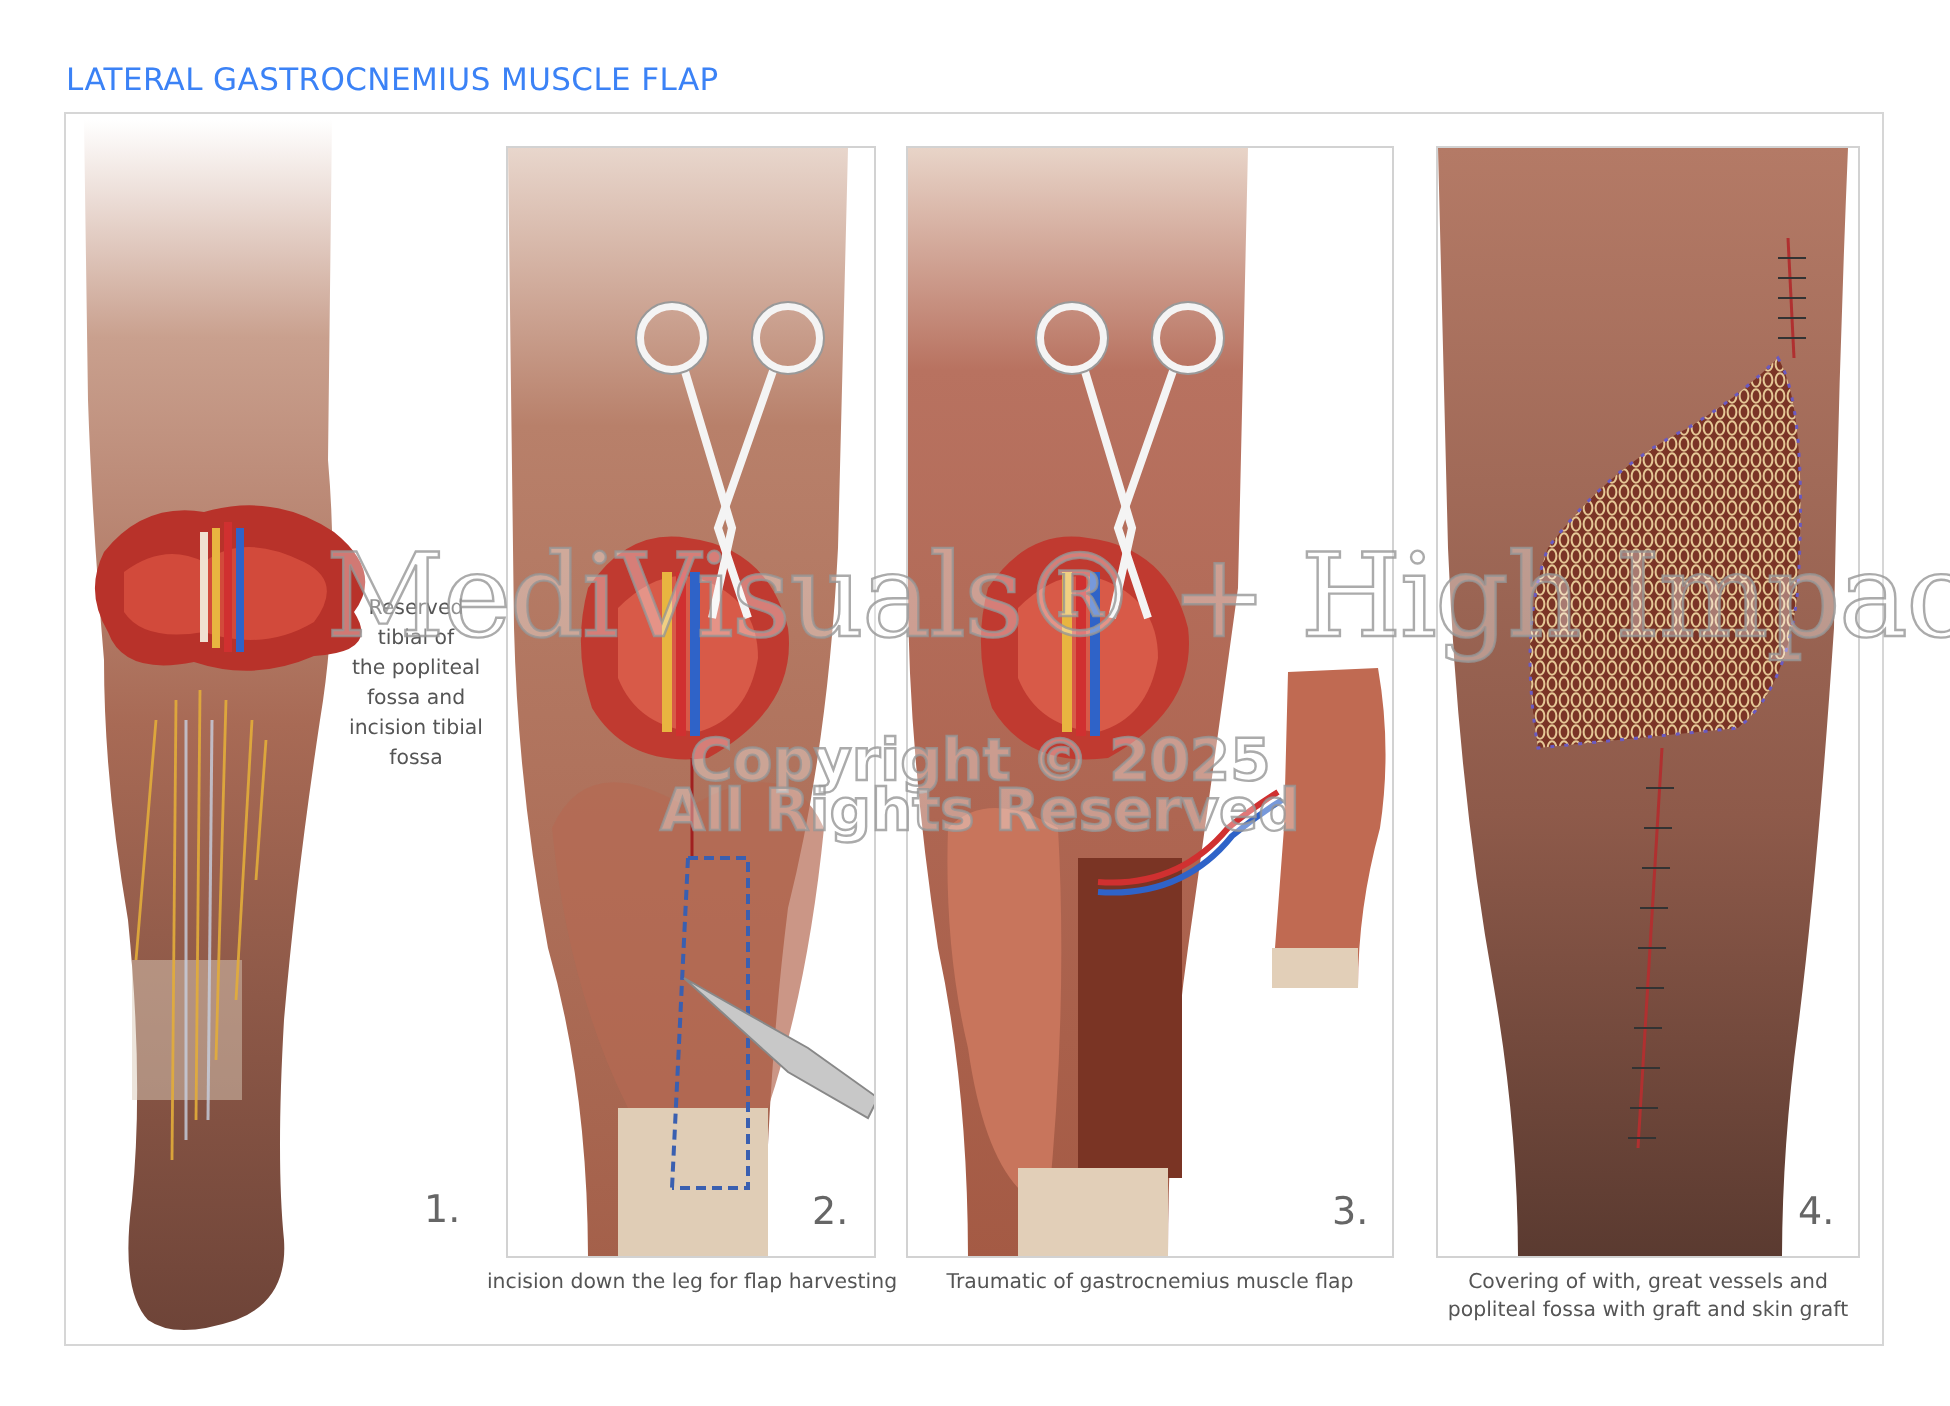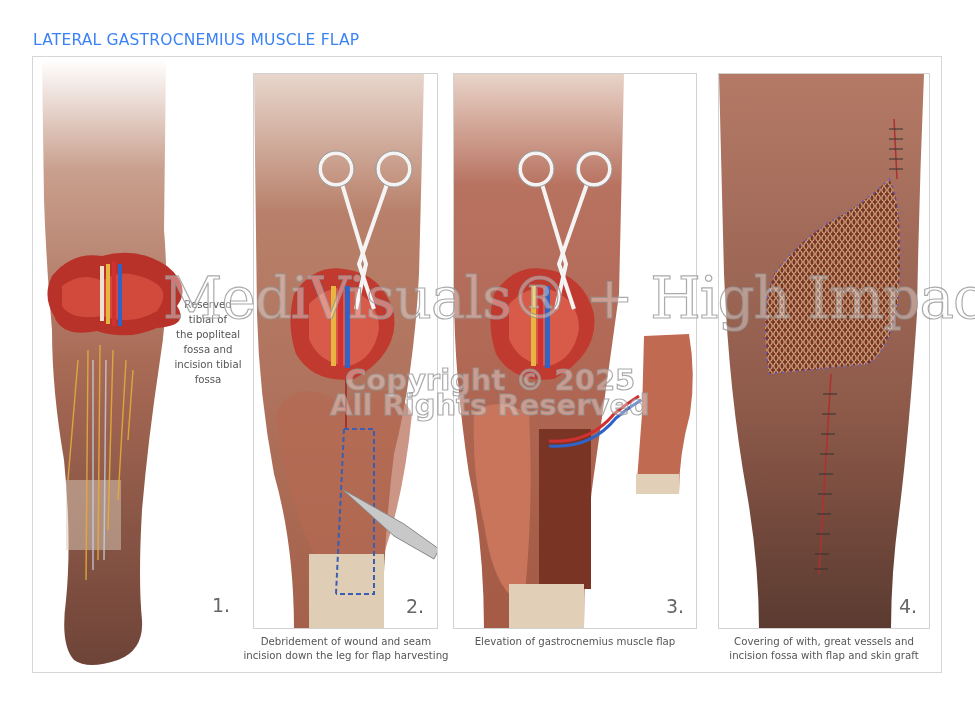--- a/index.html
+++ b/index.html
@@ -118,21 +118,20 @@
     </g>
     <g stroke="#999" stroke-width="1" fill="none">
       <circle cx="82" cy="95" r="18"></circle>
         <circle cx="140" cy="95" r="18"></circle>
     </g>
     <path d="M88 415 L150 450 L185 475 L180 485 L140 462 Z" fill="#c8c8c8" stroke="#888" stroke-width="1"></path>
   </svg>
   <div class="num" style="left:152px;top:521px">2.</div>
 </div>
 <div class="caption" style="left:240px;top:635px;width:212px">
-  <div>Debridement of wound and seam</div>
   <div>incision down the leg for flap harvesting</div>
 </div>
 
 <div class="panel" style="left:453px;top:73px;width:244px;height:556px">
   <svg style="left:0;top:0" width="244" height="556" viewBox="0 0 244 556">
     <defs>
       <linearGradient id="mu3" x1="0" y1="0" x2="0" y2="1">
         <stop offset="0" stop-color="#e8d4c8"></stop>
         <stop offset="0.2" stop-color="#b87260"></stop>
         <stop offset="1" stop-color="#a45a44"></stop>
@@ -158,21 +157,21 @@
         <path d="M133 110 L105 190 L120 235"></path>
     </g>
     <g stroke="#999" stroke-width="1" fill="none">
       <circle cx="82" cy="95" r="18"></circle>
         <circle cx="140" cy="95" r="18"></circle>
     </g>
   </svg>
   <div class="num" style="left:212px;top:521px">3.</div>
 </div>
 <div class="caption" style="left:453px;top:635px;width:244px">
-  <div>Elevation of gastrocnemius muscle flap</div>
+  <div>Traumatic of gastrocnemius muscle flap</div>
 </div>
 
 <div class="panel" style="left:718px;top:73px;width:212px;height:556px">
   <svg style="left:0;top:0" width="212" height="556" viewBox="0 0 212 556">
     <defs>
       <linearGradient id="sk4" x1="0" y1="0" x2="0" y2="1">
         <stop offset="0" stop-color="#b47a66"></stop>
         <stop offset="0.6" stop-color="#8e5a4a"></stop>
         <stop offset="1" stop-color="#5a3a30"></stop>
       </linearGradient>
@@ -204,18 +203,18 @@
       <line x1="98" y1="440" x2="112" y2="440"></line>
         <line x1="97" y1="460" x2="111" y2="460"></line>
       <line x1="96" y1="480" x2="110" y2="480"></line>
         <line x1="95" y1="495" x2="109" y2="495"></line>
     </g>
   </svg>
   <div class="num" style="left:180px;top:521px">4.</div>
 </div>
 <div class="caption" style="left:712px;top:635px;width:224px">
   <div>Covering of with, great vessels and</div>
-  <div>incision fossa with flap and skin graft</div>
+  <div>popliteal fossa with graft and skin graft</div>
 </div>
 
 <div class="watermark wm1">MediVisuals® + High Impact®</div>
 <div class="watermark wm2">Copyright © 2025</div>
 <div class="watermark wm3">All Rights Reserved</div>
 
 </body></html>

